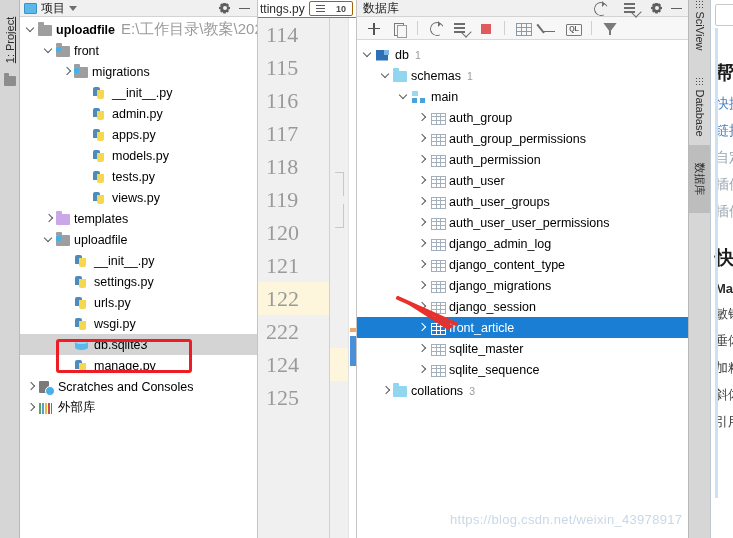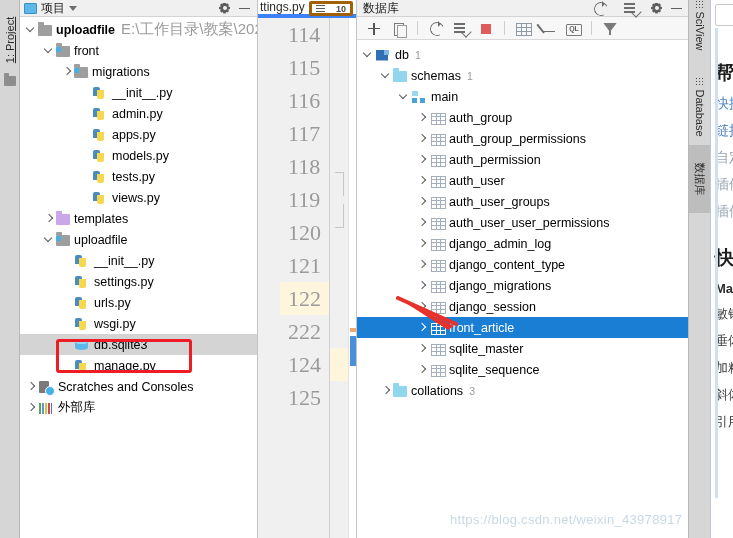--- a/index.html
+++ b/index.html
@@ -147,28 +147,28 @@
   .i3 { padding-left: 58px; }
 
   
   .red-box {
     position: absolute; left: 36px; top: 339px; width: 136px; height: 34px;
     border: 3px solid #ee1c25; border-radius: 3px; pointer-events: none;
   }
   .tabbar {
     position: absolute; left: 258px; top: 0; width: 98px; height: 18px;
     background: #ffffff; display: flex; align-items: center;
-    border-bottom: 4px solid #3b82f6;
+    border-bottom: 1px solid #3b82f6;
   }
   .tabbar .tab-label { font-size: 12px; color: #2b2b2b; padding-left: 2px; }
   .tabbar .tab-x { color: #b5b5b5; font-size: 12px; margin-left: 4px; }
 
   .gutter {
     position: absolute; left: 258px; top: 18px; width: 72px; height: 520px;
-    background: #f0f0f0; border-right: 1px solid #d0d0d0; padding-left: 22px;
+    background: #f0f0f0; border-right: 1px solid #d0d0d0;
   }
   .ln {
     height: 33px; line-height: 33px; text-align: left; padding-left: 8px;
     color: #9a9a9a; font-size: 22px; font-family: "Liberation Serif", serif;
   }
   .ln.hl { background: #fdf6dd; }
   .fold-area {
     position: absolute; left: 330px; top: 18px; width: 26px; height: 520px;
     background: #f0f0f0;
   }
@@ -189,21 +189,21 @@
   .scroll-blue {
     position: absolute; left: 350px; top: 336px; width: 6px; height: 30px;
     background: #4a90d9;
   }
   .scroll-orange {
     position: absolute; left: 350px; top: 328px; width: 6px; height: 4px;
     background: #f0a868;
   }
   .chip-10 {
     position: absolute; left: 309px; top: 1px; width: 44px; height: 15px;
-    background: #ffffff; border: 3px solid #a16207; border-radius: 2px;
+    background: #ffffff; border: 1px solid #a16207; border-radius: 2px;
     display: flex; align-items: center; justify-content: center; gap: 11px;
     font-size: 9px; font-weight: bold; color: #4a4a4a; text-align: center;
   }
   .chip-10 .lines { width: 9px; display: flex; flex-direction: column; gap: 1.5px; }
   .chip-10 .lines i { display: block; height: 1.4px; background: #5a5a5a; }
 
   
   .db-panel {
     position: absolute; left: 356px; top: 0; width: 332px; height: 538px;
     background: #ffffff; border-left: 1px solid #c4c4c4;

